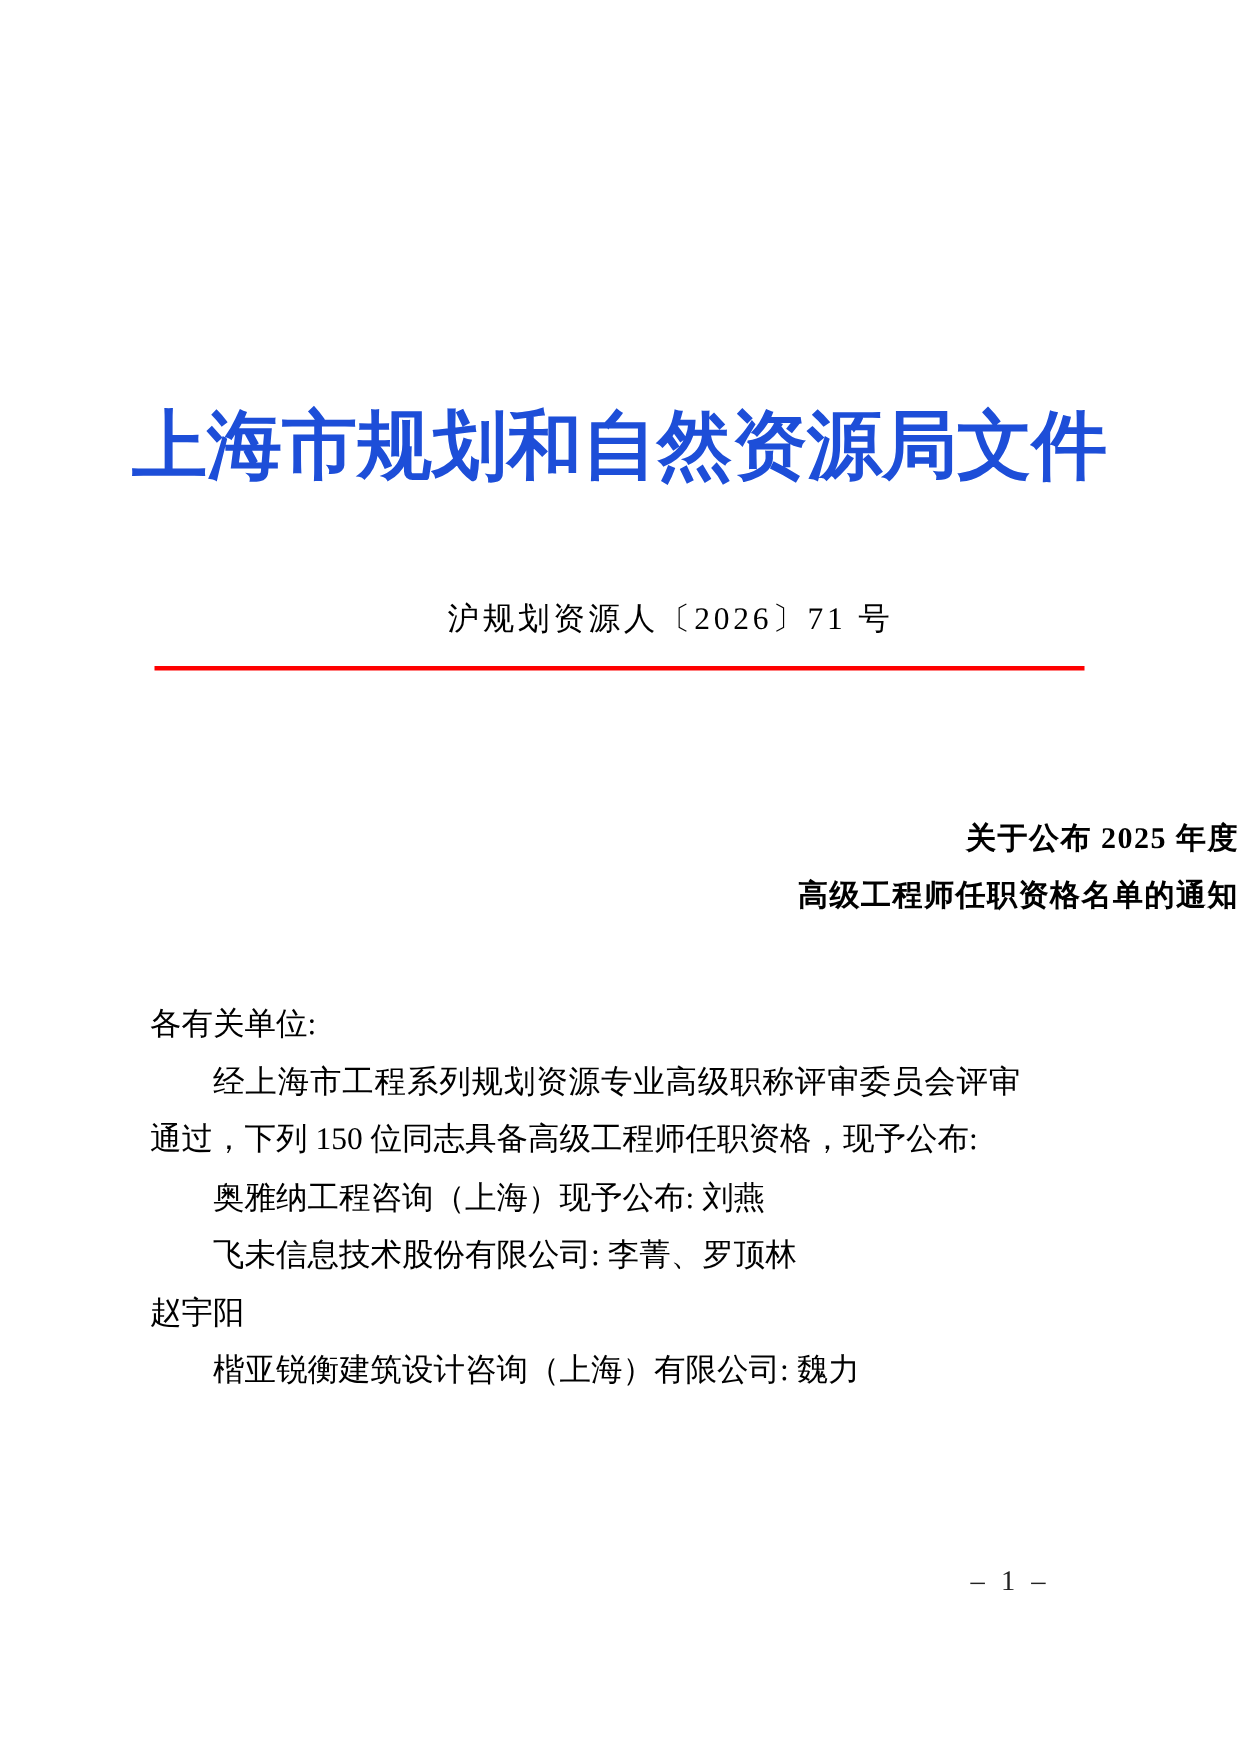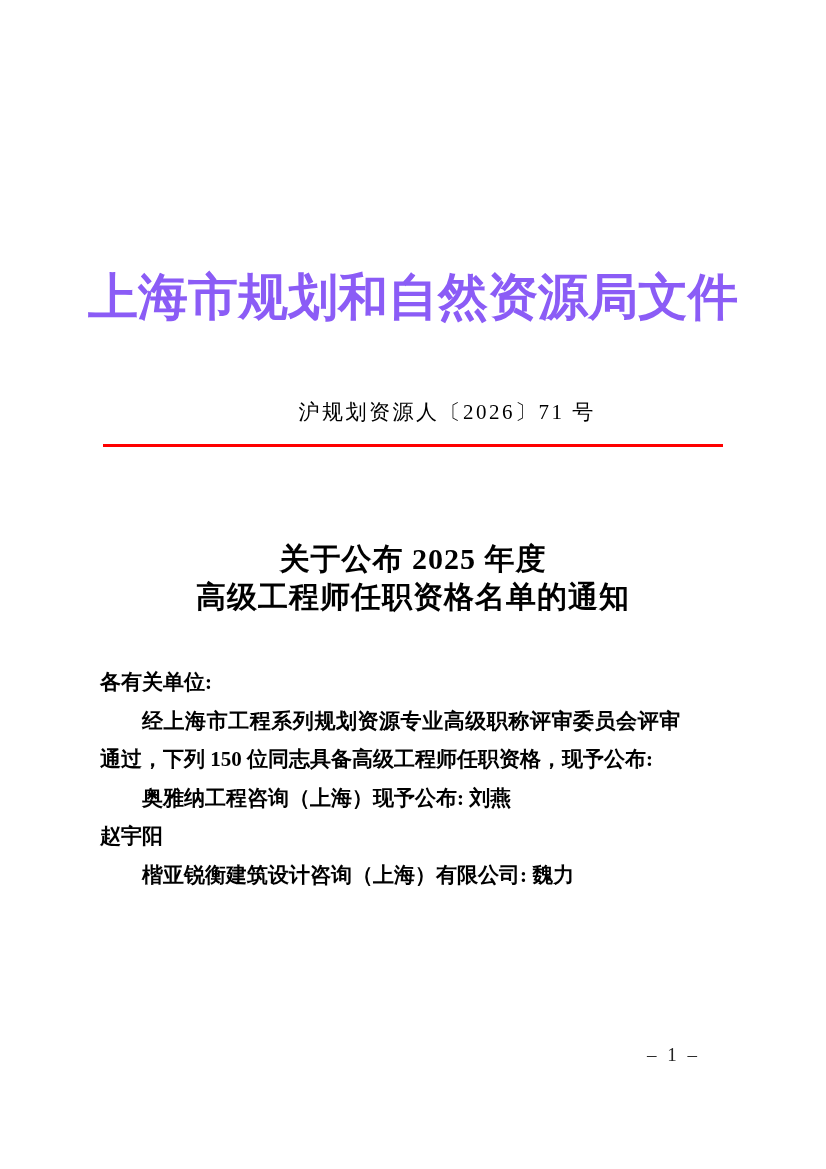--- a/index.html
+++ b/index.html
@@ -16,21 +16,21 @@
     color: #000000;
     font-family: "Liberation Serif", "DejaVu Serif", serif;
     overflow: hidden;
   }
   .header-title {
     position: absolute;
     top: 270px;
     left: 0;
     width: 100%;
     text-align: center;
-    color: #8b5cf6;
+    color: #1d4ed8;
     font-size: 50px;
     font-weight: bold;
     line-height: 1.1;
     letter-spacing: 0px;
     white-space: nowrap;
   }
   .doc-number {
     position: absolute;
     top: 398px;
     left: 0;
@@ -47,37 +47,36 @@
     left: 103px;
     width: 620px;
     height: 3px;
     background: #fe0000;
   }
   .notice-title {
     position: absolute;
     top: 540px;
     left: 0;
     width: 100%;
-    text-align: center;
-    font-size: 30px;
+    text-align: right;
+    font-size: 20px;
     font-weight: bold;
     line-height: 38px;
     letter-spacing: 1px;
   }
   .body-block {
     position: absolute;
     top: 663px;
     left: 100px;
     width: 630px;
     font-size: 21px;
     line-height: 38.5px;
   }
   .body-line {
     white-space: nowrap;
-    font-weight: bold;
   }
   .body-line.indent {
     text-indent: 42px;
   }
   .body-line.fill {
     letter-spacing: 0.55px;
   }
   .page-number {
     position: absolute;
     top: 1044px;
@@ -103,20 +102,21 @@
     <div>关于公布 2025 年度</div>
     <div>高级工程师任职资格名单的通知</div>
   </div>
 
   <div class="body-block">
     <div class="body-line">各有关单位:</div>
     <div id="paragraphs">
         <div class="body-line indent fill">经上海市工程系列规划资源专业高级职称评审委员会评审</div>
         <div class="body-line">通过，下列 150 位同志具备高级工程师任职资格，现予公布:</div>
         <div class="body-line indent">奥雅纳工程咨询（上海）现予公布: 刘燕</div>
+        <div class="body-line indent">飞未信息技术股份有限公司: 李菁、罗顶林</div>
         <div class="body-line">赵宇阳</div>
         <div class="body-line indent">楷亚锐衡建筑设计咨询（上海）有限公司: 魏力</div>
       </div>
   </div>
 
   <div class="page-number">– 1 –</div>
 
 </div>
 
 </body></html>

